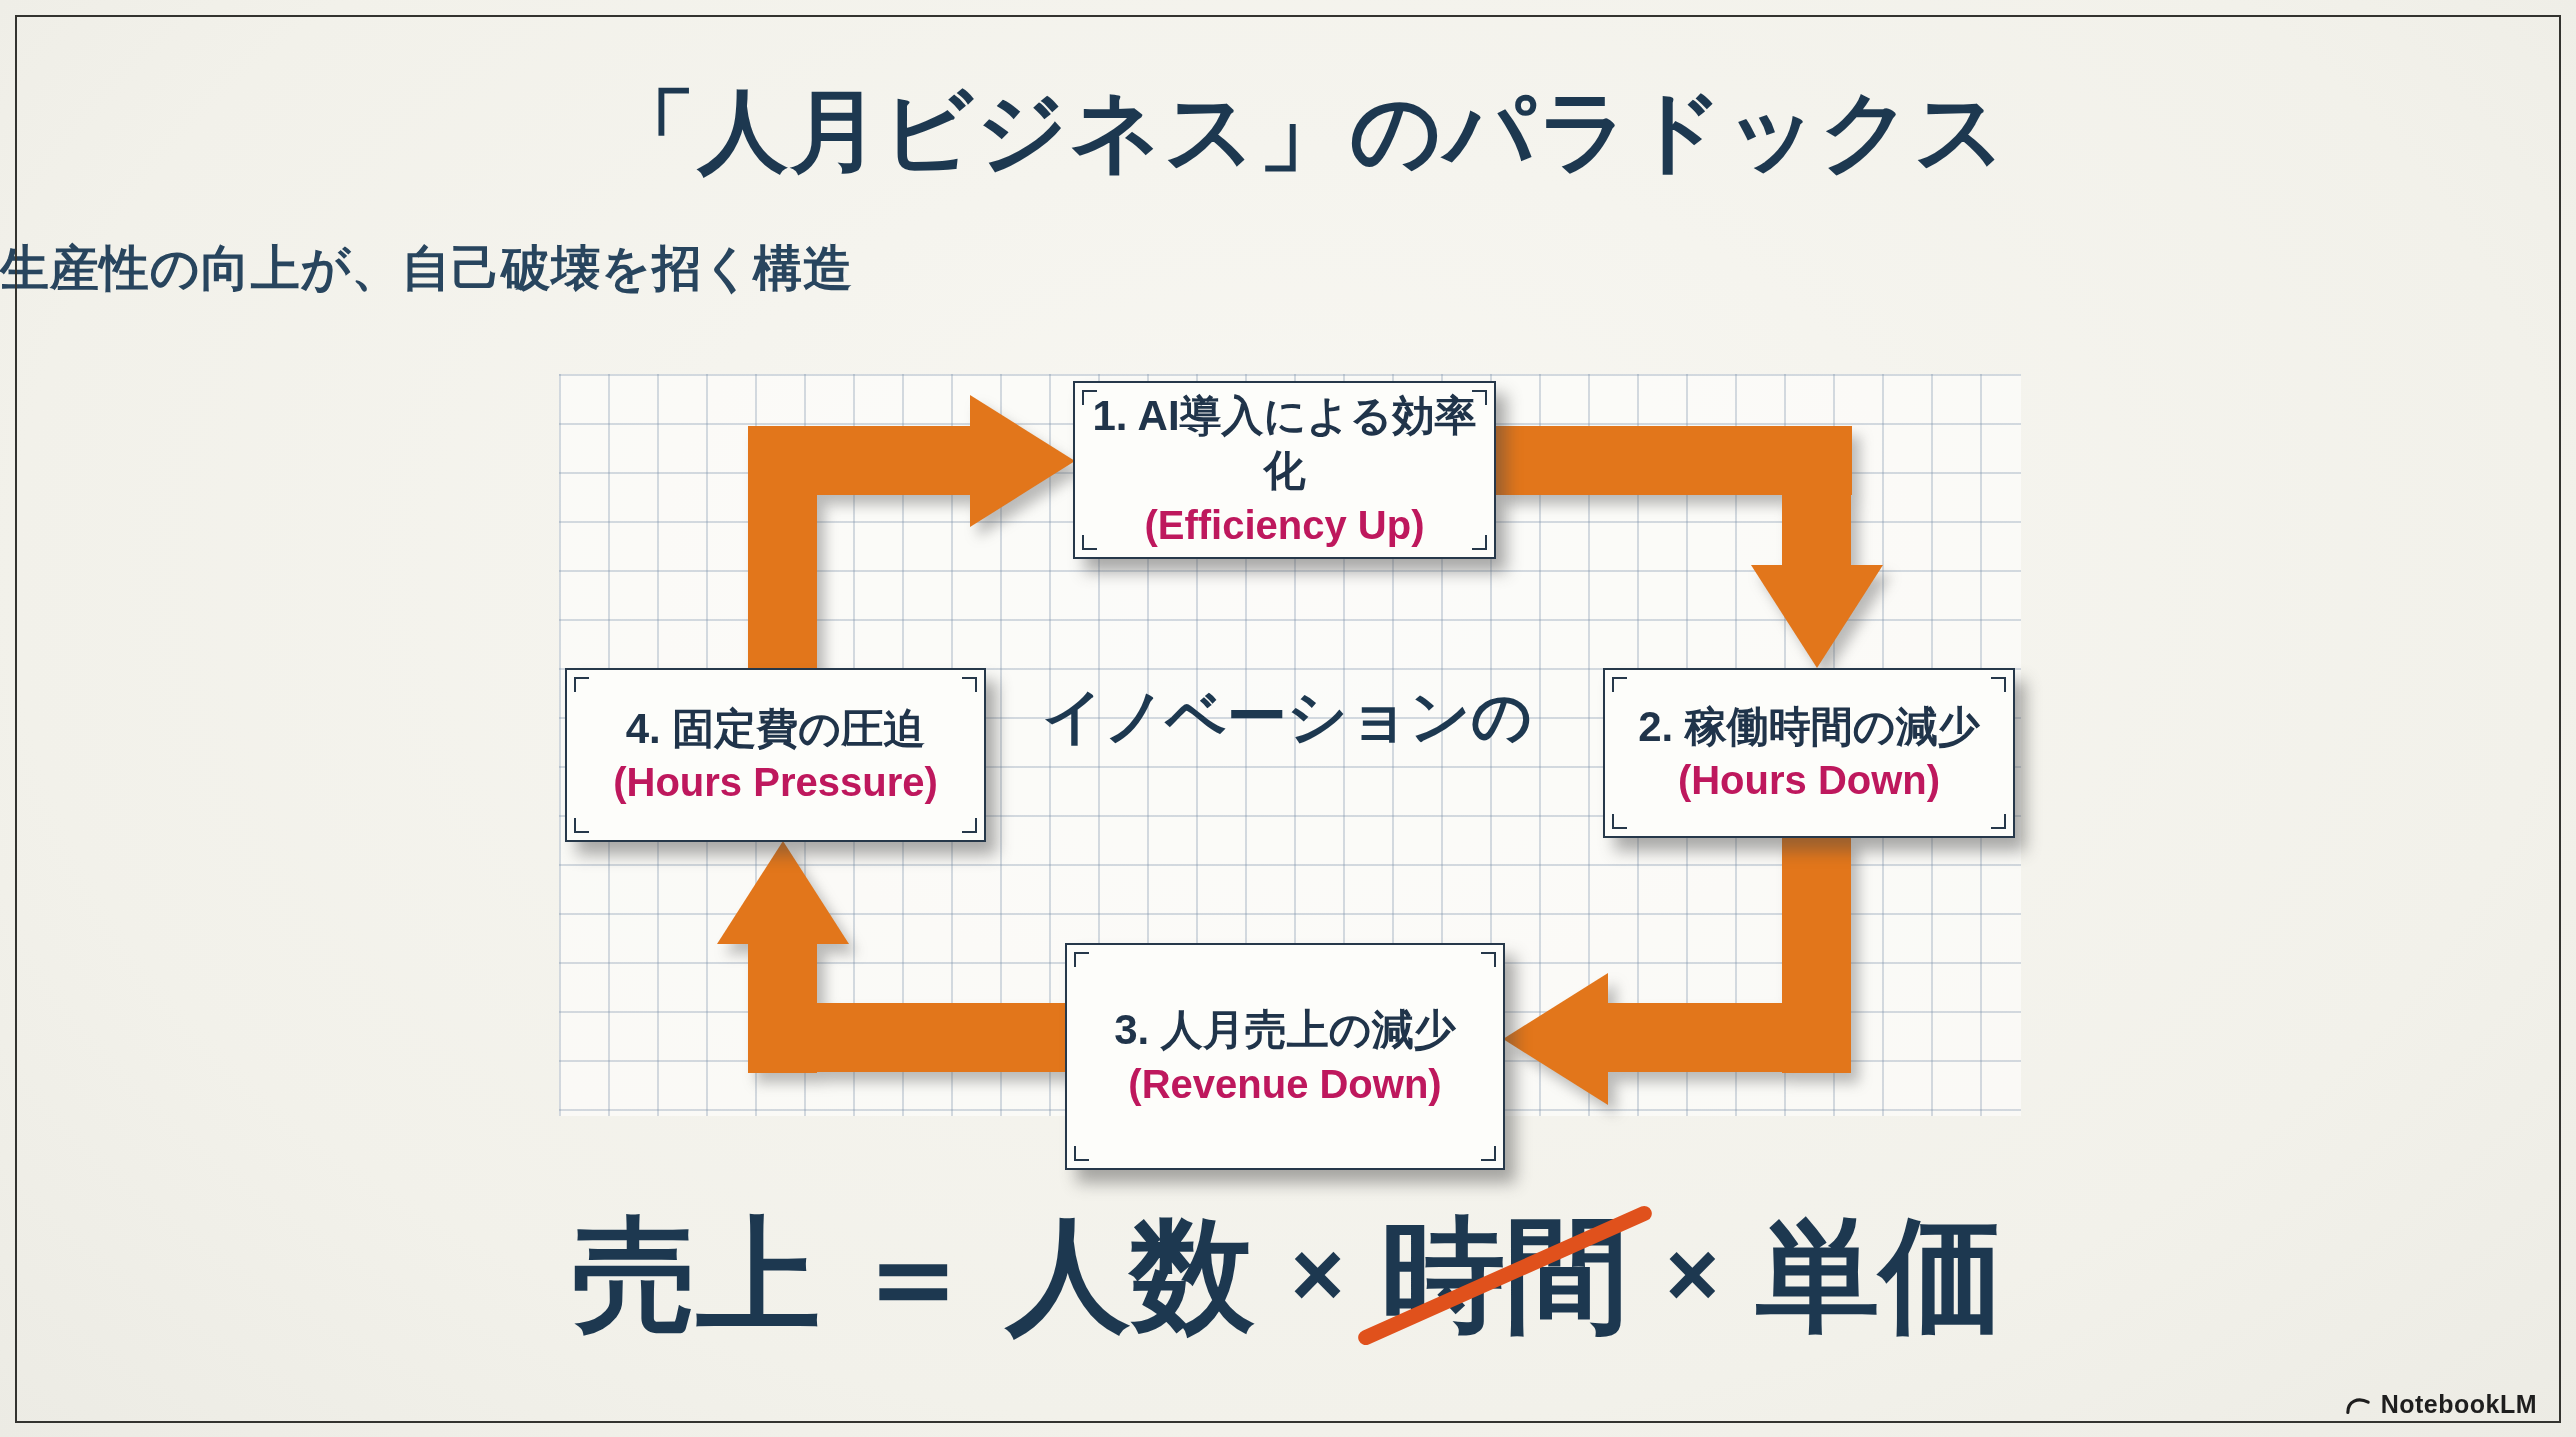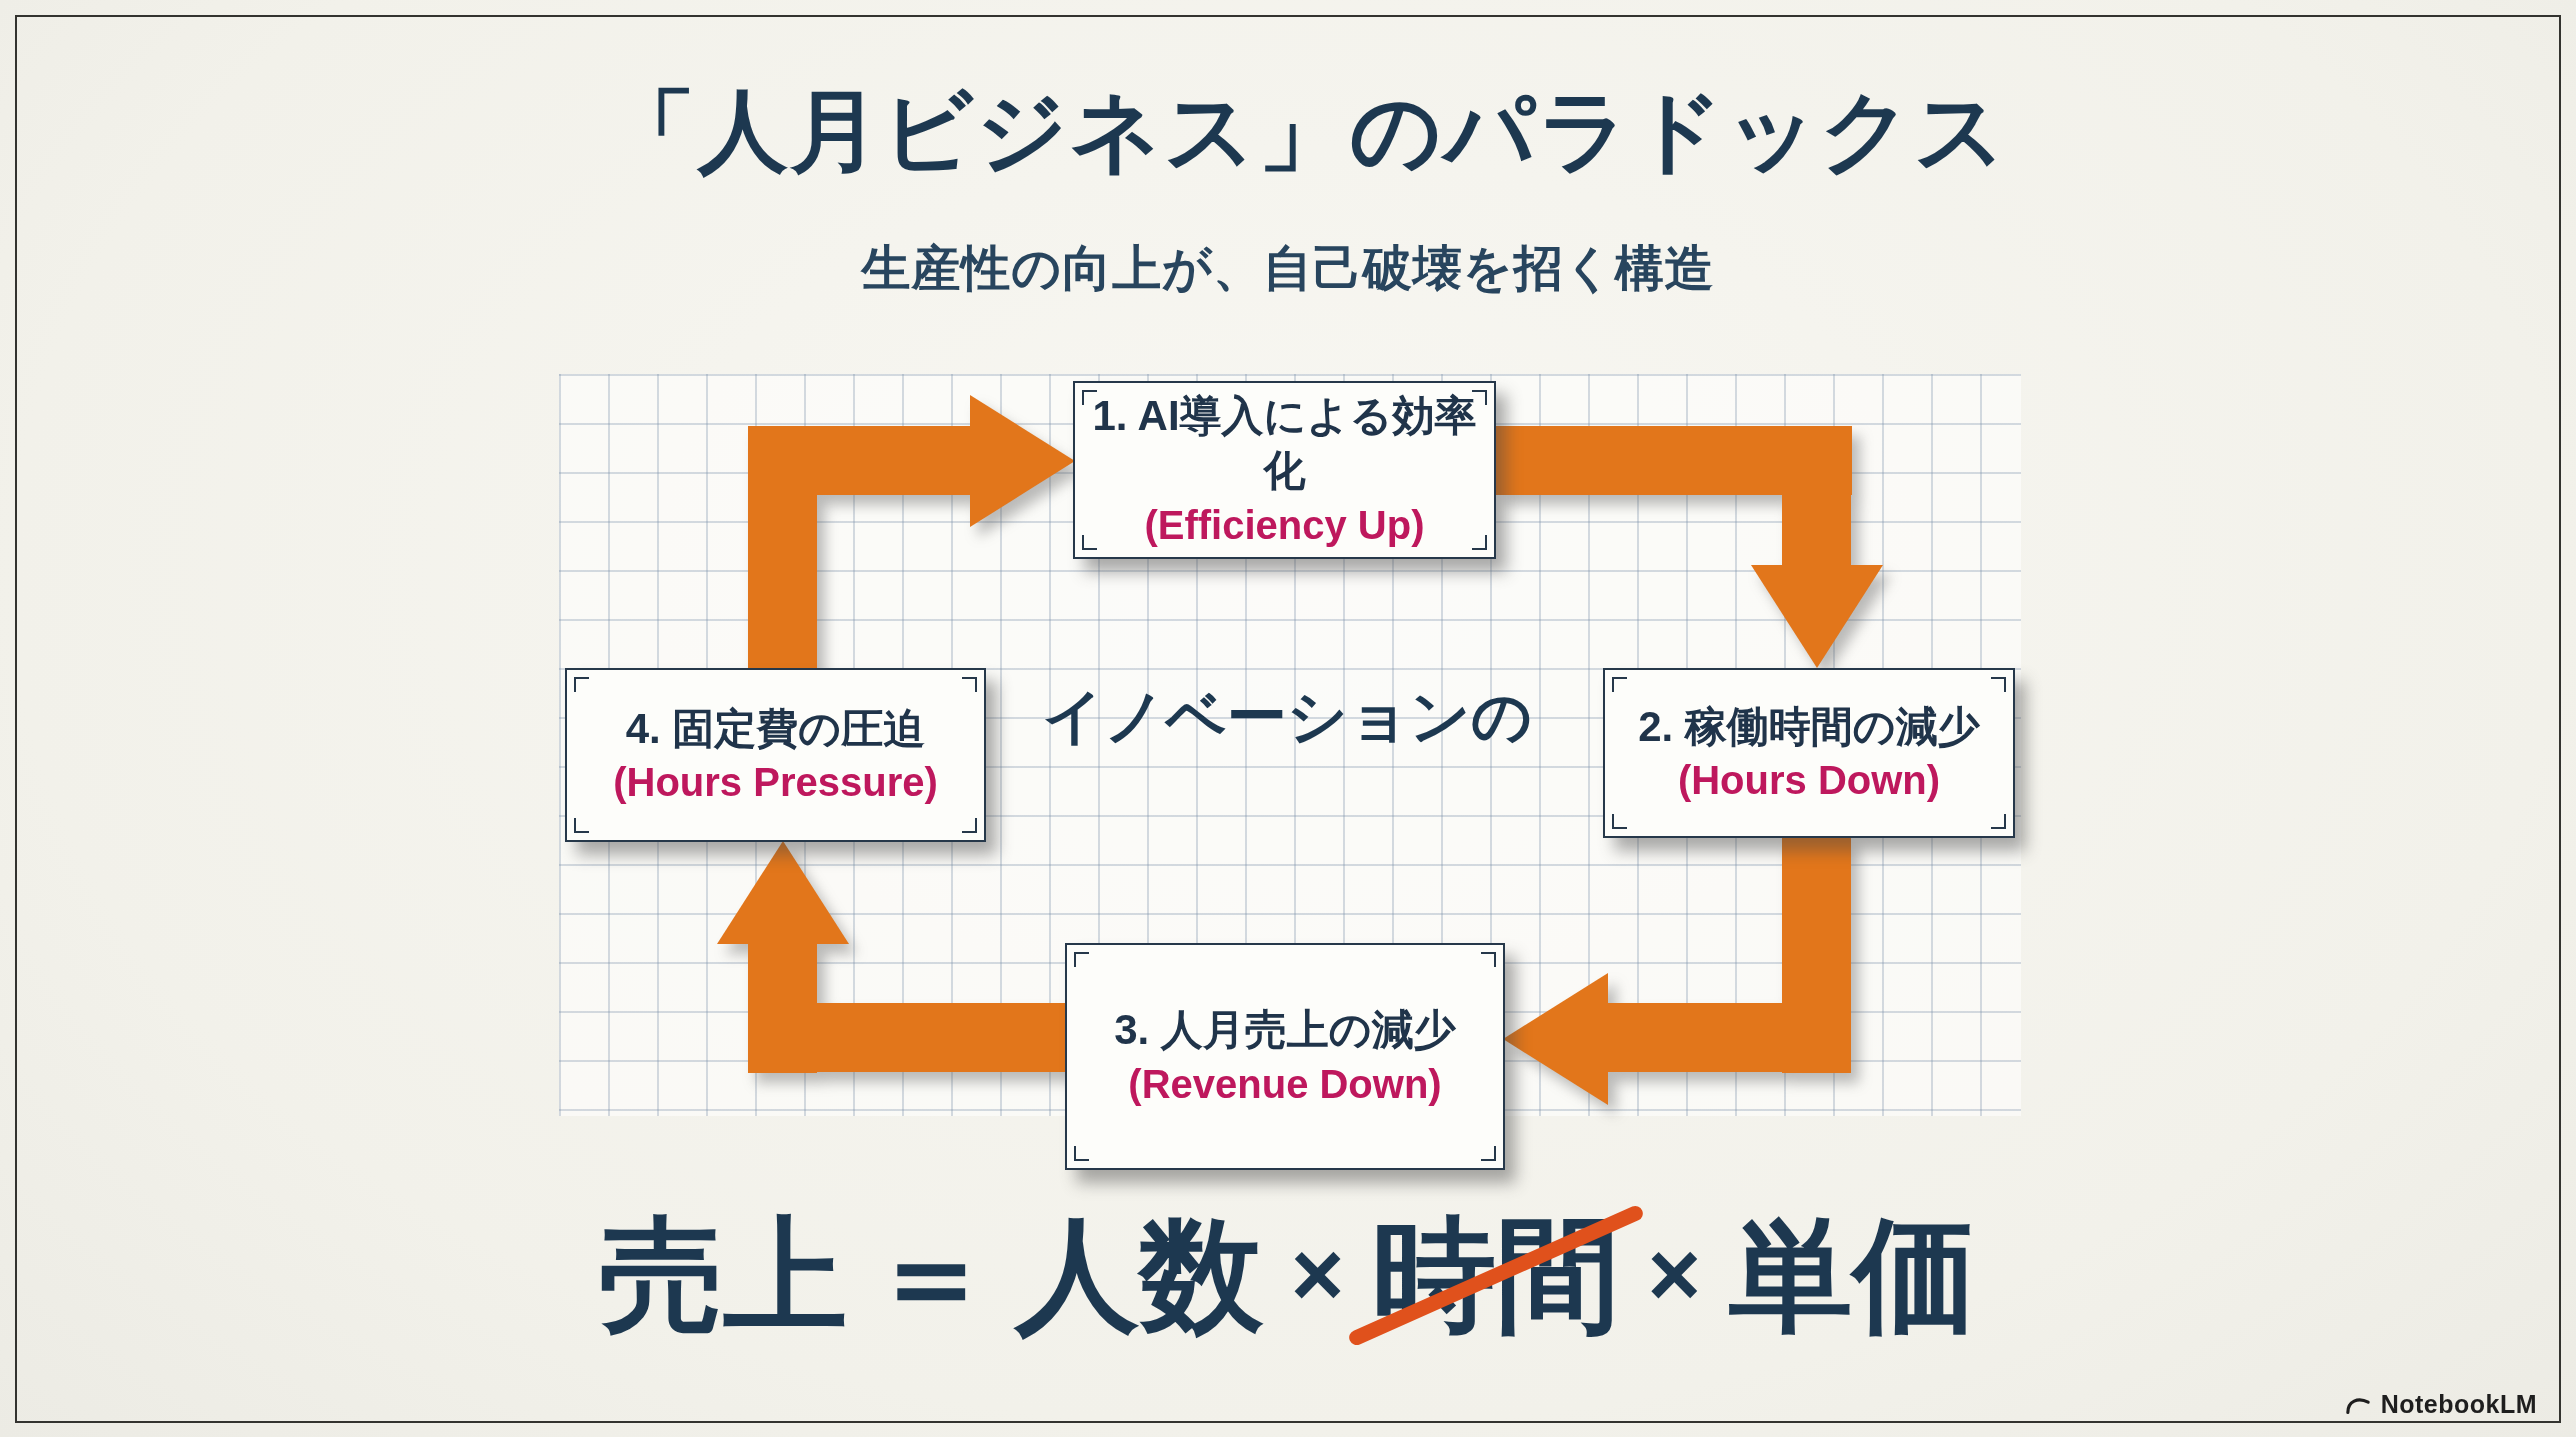--- a/index.html
+++ b/index.html
@@ -19,21 +19,21 @@
   }
   .frame{
     position:absolute;inset:15px;border:2.8px solid #33332f;pointer-events:none;z-index:6;
   }
   .title{
     position:absolute;left:0;right:0;top:71px;margin:0;
     text-align:center;font-size:90px;font-weight:800;letter-spacing:1.9px;color:var(--ink);padding-left:38px;
   }
   .subtitle{
     position:absolute;left:0;right:0;top:236px;margin:0;
-    text-align:center;font-size:49px;font-weight:600;letter-spacing:0.9px;color:#28455E;
+    font-size:49px;font-weight:600;letter-spacing:0.9px;color:#28455E;
   }
   .grid-area{
     position:absolute;left:559px;top:374px;width:1462px;height:742px;z-index:1;
     background-color:rgba(255,255,255,0.55);
     background-image:
       linear-gradient(to right, rgba(125,145,170,0.32) 1.9px, transparent 1.9px),
       linear-gradient(to bottom, rgba(125,145,170,0.32) 1.9px, transparent 1.9px);
     background-size:49px 49px;
   }
   .arrow{
@@ -58,21 +58,21 @@
   .corner.tl{top:6.6px;left:6.6px;border-top:2.8px solid var(--box-border);border-left:2.8px solid var(--box-border);}
   .corner.tr{top:6.6px;right:6.6px;border-top:2.8px solid var(--box-border);border-right:2.8px solid var(--box-border);}
   .corner.bl{bottom:6.6px;left:6.6px;border-bottom:2.8px solid var(--box-border);border-left:2.8px solid var(--box-border);}
   .corner.br{bottom:6.6px;right:6.6px;border-bottom:2.8px solid var(--box-border);border-right:2.8px solid var(--box-border);}
   .center-label{
     position:absolute;left:960px;top:676px;width:655px;z-index:3;
     text-align:center;font-size:60px;font-weight:800;line-height:1.35;color:var(--ink);
   }
   .formula{
     position:absolute;left:0;right:0;top:1213px;z-index:3;
-    display:flex;justify-content:center;align-items:center;gap:22px;
+    display:flex;justify-content:center;align-items:center;gap:31px;
     font-size:124px;font-weight:700;color:var(--ink);line-height:1;
   }
   .formula .op{font-size:0.74em;font-weight:700;padding:0 5.6px;}
   .term-struck{position:relative;display:inline-block;}
   .strike{
     position:absolute;left:-36px;right:-36px;top:50%;height:15px;margin-top:-7.5px;
     background:var(--strike);border-radius:7.5px;
     transform:rotate(-24deg);
   }
   .logo{

